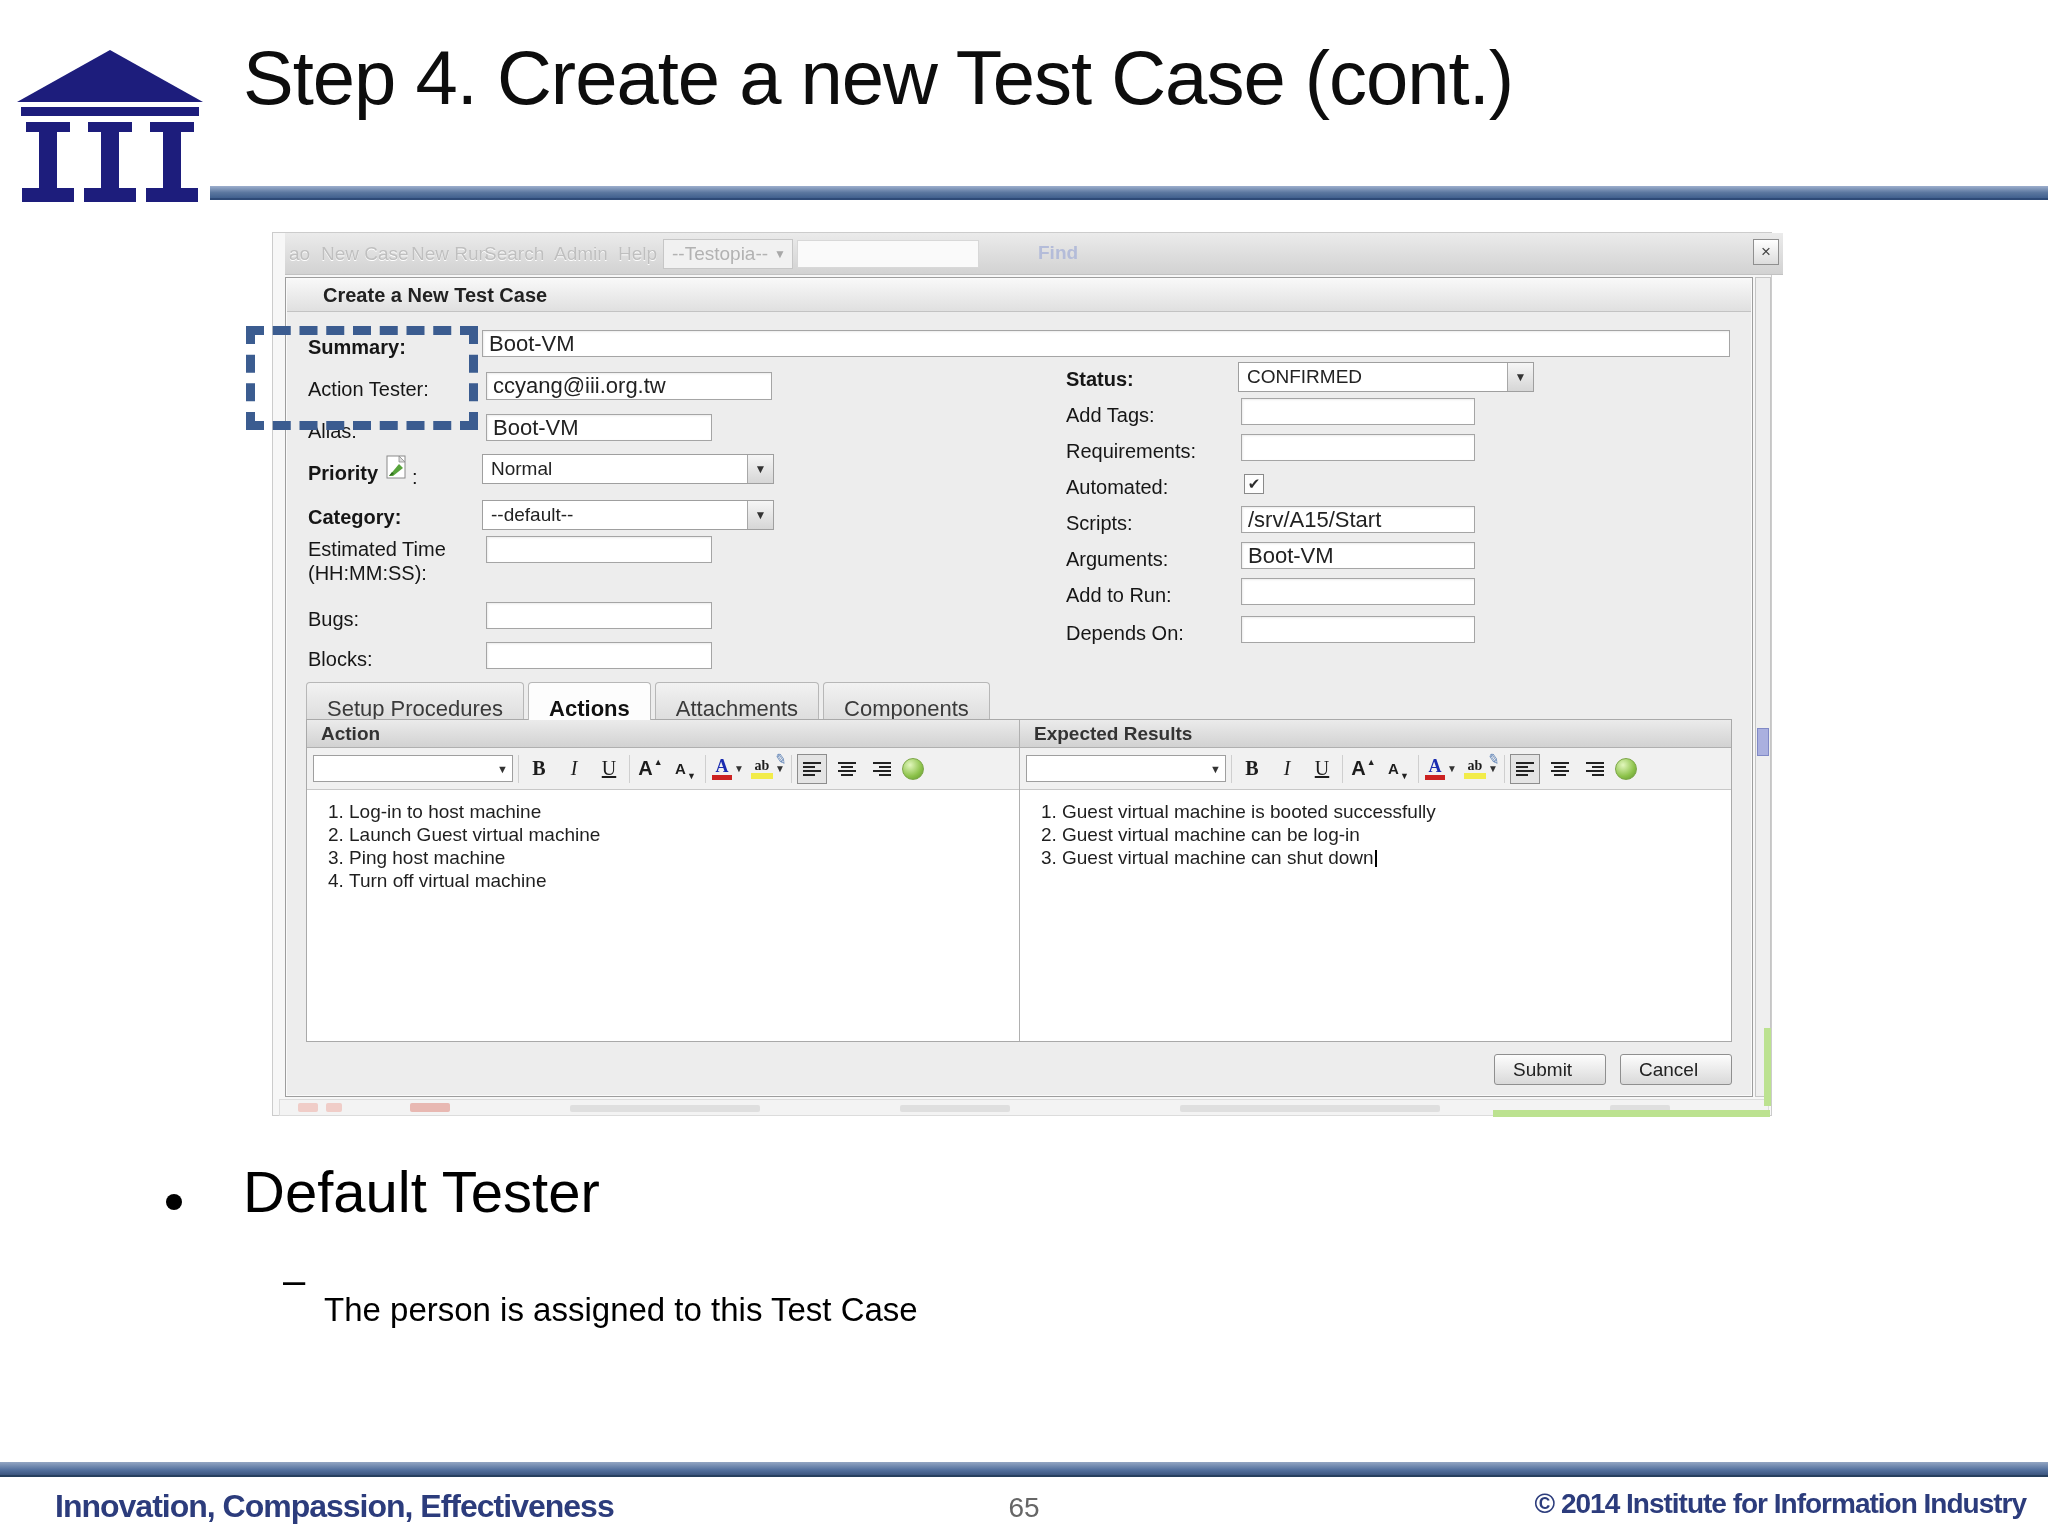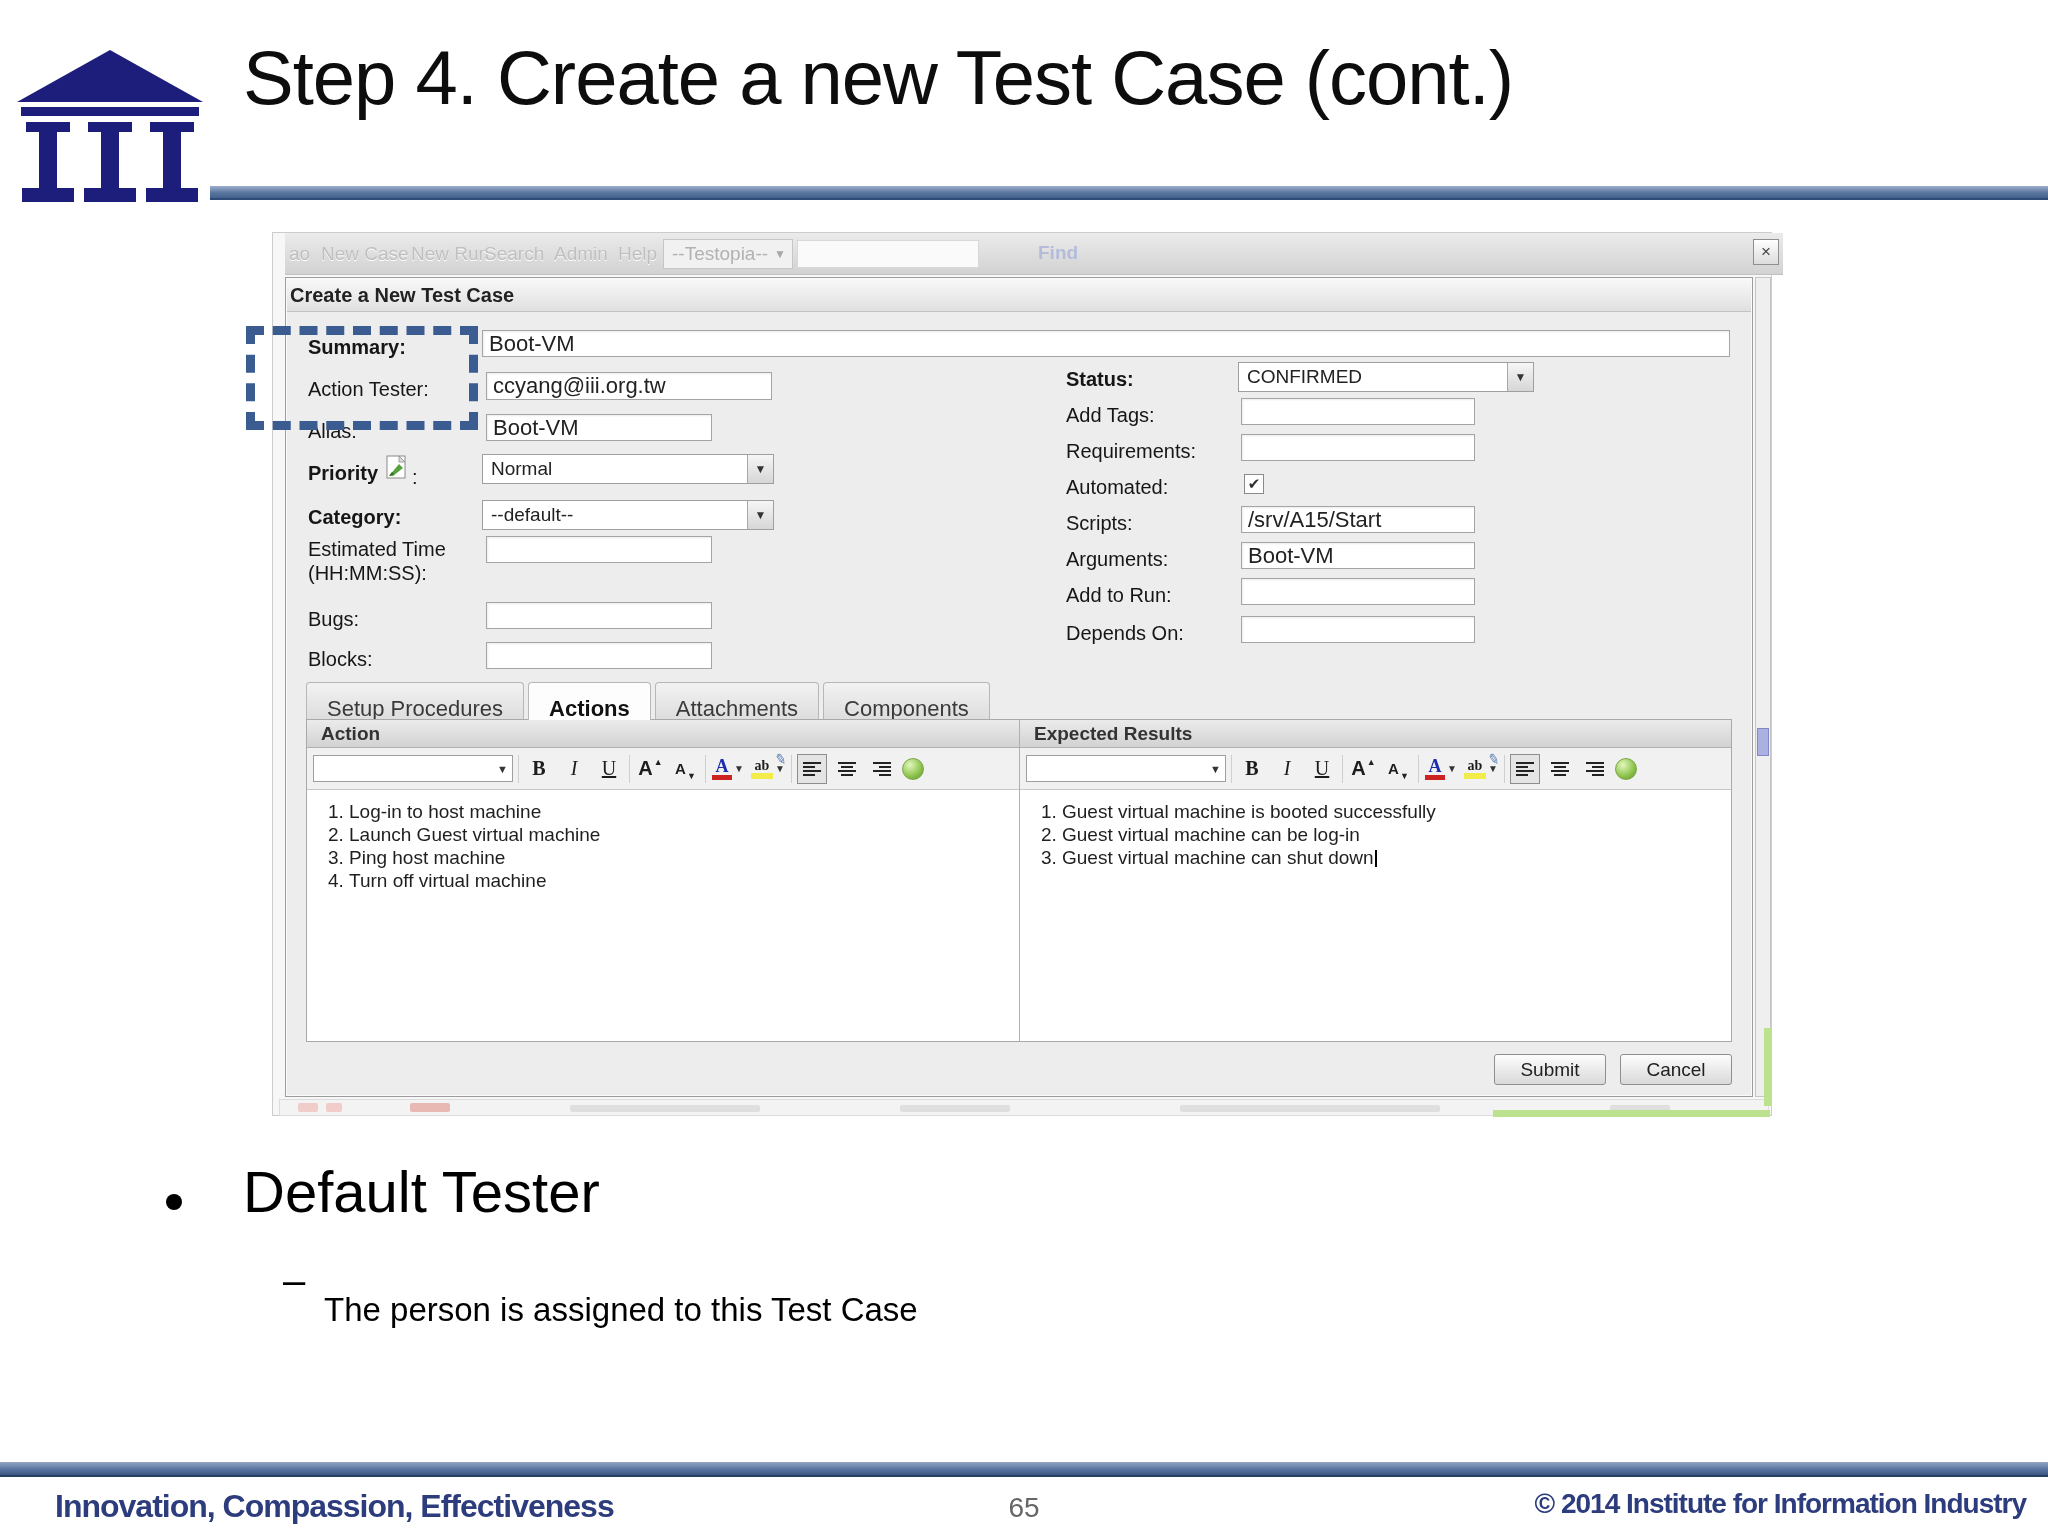--- a/index.html
+++ b/index.html
@@ -28,21 +28,21 @@
                border:1px solid #8f8f8f; text-align:center; line-height:24px; font-size:17px; color:#444; }
 
   .scrollbar { position:absolute; left:1482px; top:44px; width:16px; height:820px; background:#efefef; border:1px solid #c5c5c5; }
   .scroll-thumb { position:absolute; left:1px; top:450px; width:12px; height:28px; background:#aab0df; border:1px solid #8089c6; }
 
   
   .dialog { position:absolute; left:12px; top:44px; width:1468px; height:820px; background:#ededed;
             border:1px solid #9d9d9d; box-shadow:inset 0 0 0 1px #fafafa; }
   .dlg-title { position:absolute; left:1px; top:1px; right:1px; height:33px;
                background:linear-gradient(#f8f8f8,#e0e0e0); border-bottom:1px solid #c3c3c3;
-               font-size:20px; font-weight:bold; color:#222; line-height:33px; padding-left:3px; }
+               font-size:20px; font-weight:bold; color:#222; line-height:33px; padding-left:36px; }
   .lbl { position:absolute; font-size:20px; color:#161616; white-space:nowrap; }
   .lbl.b { font-weight:bold; }
   .inp { position:absolute; height:27px; background:#fff; border:1px solid #a5a5a5; box-shadow:inset 1px 1px 2px #00000014;
          font-family:"Liberation Sans",sans-serif; font-size:22px; color:#222; padding:0 6px; }
   .sel { position:absolute; height:30px; background:#fff; border:1px solid #9f9f9f; font-size:19px; color:#222;
          display:flex; align-items:center; padding-left:8px; }
   .sel .sel-arrow { position:absolute; right:0; top:0; width:26px; height:100%; background:linear-gradient(#f6f6f6,#d6d6d6);
                     border-left:1px solid #a8a8a8; text-align:center; font-size:12px; color:#333; line-height:28px; }
   .checkbox { position:absolute; width:20px; height:20px; background:#fdfdfd; border:1px solid #8a8a8a;
               text-align:center; line-height:18px; font-size:15px; color:#2c2c2c; }
@@ -83,21 +83,21 @@
   .pen { position:absolute; right:-2px; top:-4px; font-size:14px; color:#5a7fb4; transform:rotate(10deg); }
   .globe { width:22px; height:22px; border-radius:50%; flex:0 0 auto;
            background:radial-gradient(circle at 35% 30%, #e2f7bd, #8cc24a 60%, #5f9430); border:1px solid #7ca747; }
   .editor { flex:1; background:#fff; padding:10px 0 0 14px; font-size:19px; color:#1f1f1f; }
   .editor ol { margin-left:28px; }
   .editor li { line-height:23px; }
   .caret-bar { display:inline-block; width:2px; height:17px; background:#000; vertical-align:-3px; margin-left:1px; }
 
   .btn-row { position:absolute; left:0; top:776px; width:1446px; display:flex; justify-content:flex-end; gap:14px; }
   .push-btn { min-width:112px; height:31px; background:linear-gradient(#fdfdfd,#d9d9d9); border:1px solid #8f8f8f;
-              border-radius:3px; font-size:19px; color:#222; text-align:center; line-height:29px; padding:0 18px; }
+              border-radius:3px; font-size:19px; color:#222; text-align:left; line-height:29px; padding:0 18px; }
 
   
   .strip { position:absolute; left:6px; top:866px; width:1490px; height:17px; background:#f3f3f3; border:1px solid #dcdcdc; }
   .blob { position:absolute; height:9px; border-radius:2px; background:#f0cdc8; top:3px; }
   .ghost { position:absolute; height:7px; top:5px; background:#d9d9d9; border-radius:2px; opacity:.8; }
   .green-v { position:absolute; left:1491px; top:795px; width:7px; height:78px; background:#bce290; }
   .green-h { position:absolute; left:1220px; top:877px; width:277px; height:7px; background:#bce290; }
 
   
   .dash-box { position:absolute; left:246px; top:326px; width:232px; height:104px;

